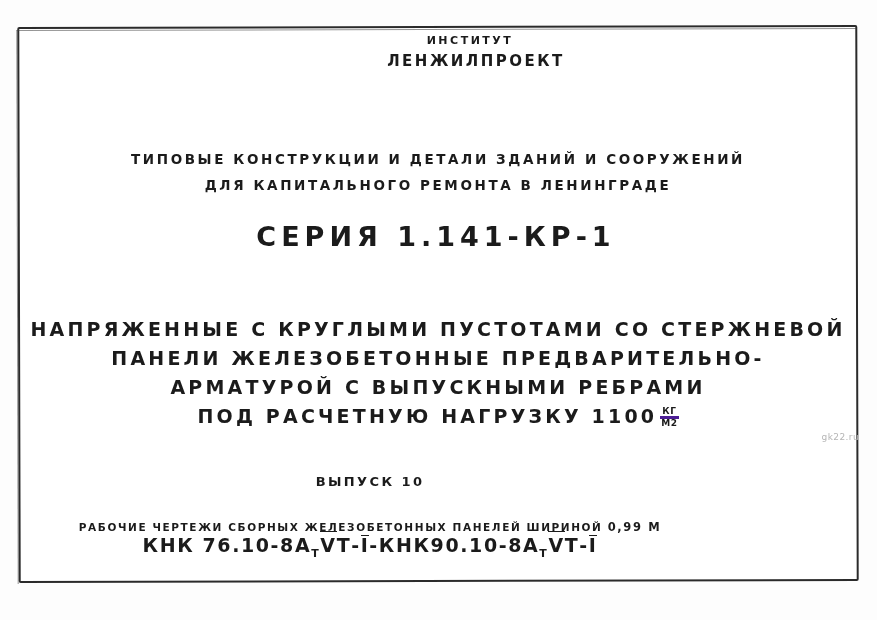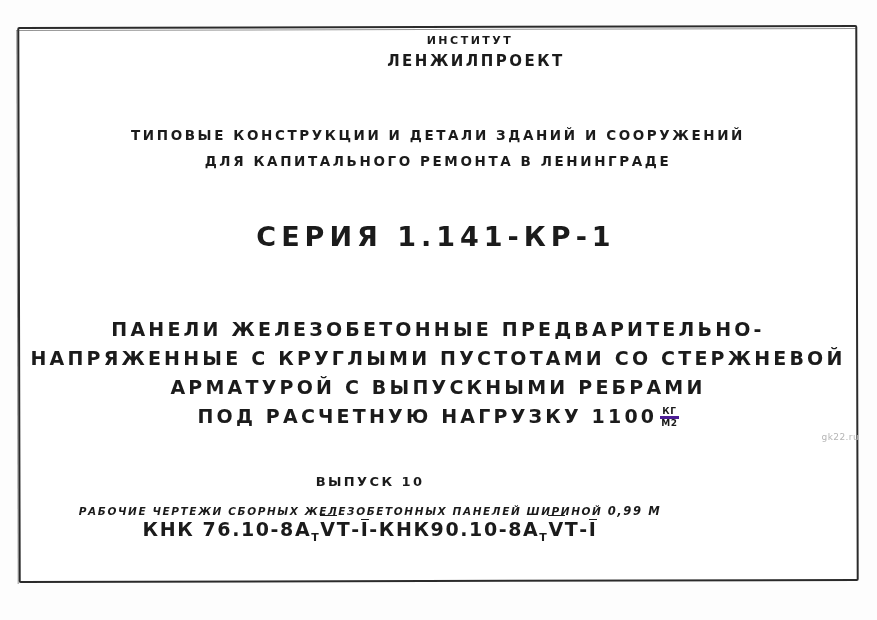--- a/index.html
+++ b/index.html
@@ -77,21 +77,21 @@
   #institute-name {
     font-size: 15px;
     letter-spacing: 2.5px;
     font-weight: 700;
     margin-top: 5px;
     margin-left: 12px;
   }
   
   #purpose-block {
     position: absolute;
-    top: 101px;
+    top: 125px;
     left: 0;
     width: 840px;
   }
   #purpose-line-1 {
     font-size: 13.5px;
     letter-spacing: 2.6px;
     font-weight: 600;
   }
   #purpose-line-2 {
     font-size: 13.5px;
@@ -154,22 +154,21 @@
   }
   #issue-label {
     font-size: 13px;
     letter-spacing: 2.4px;
     font-weight: 700;
   }
   #issue-desc {
     font-size: 10.5px;
     letter-spacing: 1.6px;
     font-weight: 600;
-    margin-top: 15px;
-    font-style: italic;
+    margin-top: 31px;
   }
   #issue-desc .bold {
     font-weight: 800;
     font-size: 11.5px;
   }
   #marks-line {
     font-size: 19px;
     letter-spacing: 1.6px;
     font-weight: 600;
   }
@@ -223,22 +222,22 @@
     <div id="purpose-block">
       <div class="line" id="purpose-line-1">ТИПОВЫЕ КОНСТРУКЦИИ И ДЕТАЛИ ЗДАНИЙ И СООРУЖЕНИЙ</div>
       <div class="line" id="purpose-line-2">ДЛЯ КАПИТАЛЬНОГО РЕМОНТА В ЛЕНИНГРАДЕ</div>
     </div>
 
     <div id="series-block">
       <div class="line" id="series-text">СЕРИЯ   1.141-КР-1</div>
     </div>
 
     <div id="title-block">
+      <div class="line">НАПРЯЖЕННЫЕ С КРУГЛЫМИ ПУСТОТАМИ СО СТЕРЖНЕВОЙ</div>
       <div class="line">ПАНЕЛИ ЖЕЛЕЗОБЕТОННЫЕ ПРЕДВАРИТЕЛЬНО-</div>
-      <div class="line">НАПРЯЖЕННЫЕ С КРУГЛЫМИ ПУСТОТАМИ СО СТЕРЖНЕВОЙ</div>
       <div class="line">АРМАТУРОЙ С ВЫПУСКНЫМИ РЕБРАМИ</div>
       <div class="line" id="title-line-4">
         <span>ПОД РАСЧЕТНУЮ НАГРУЗКУ  1100</span><span id="load-units"><span class="num">КГ</span><span class="den">М2</span></span>
       </div>
     </div>
 
     <div id="issue-block">
       <div class="line" id="issue-label">ВЫПУСК 10</div>
       <div class="line" id="issue-desc">
         <span>РАБОЧИЕ ЧЕРТЕЖИ СБОРНЫХ ЖЕЛЕЗОБЕТОННЫХ ПАНЕЛЕЙ ШИРИНОЙ </span><span class="bold">0,99 м</span>

